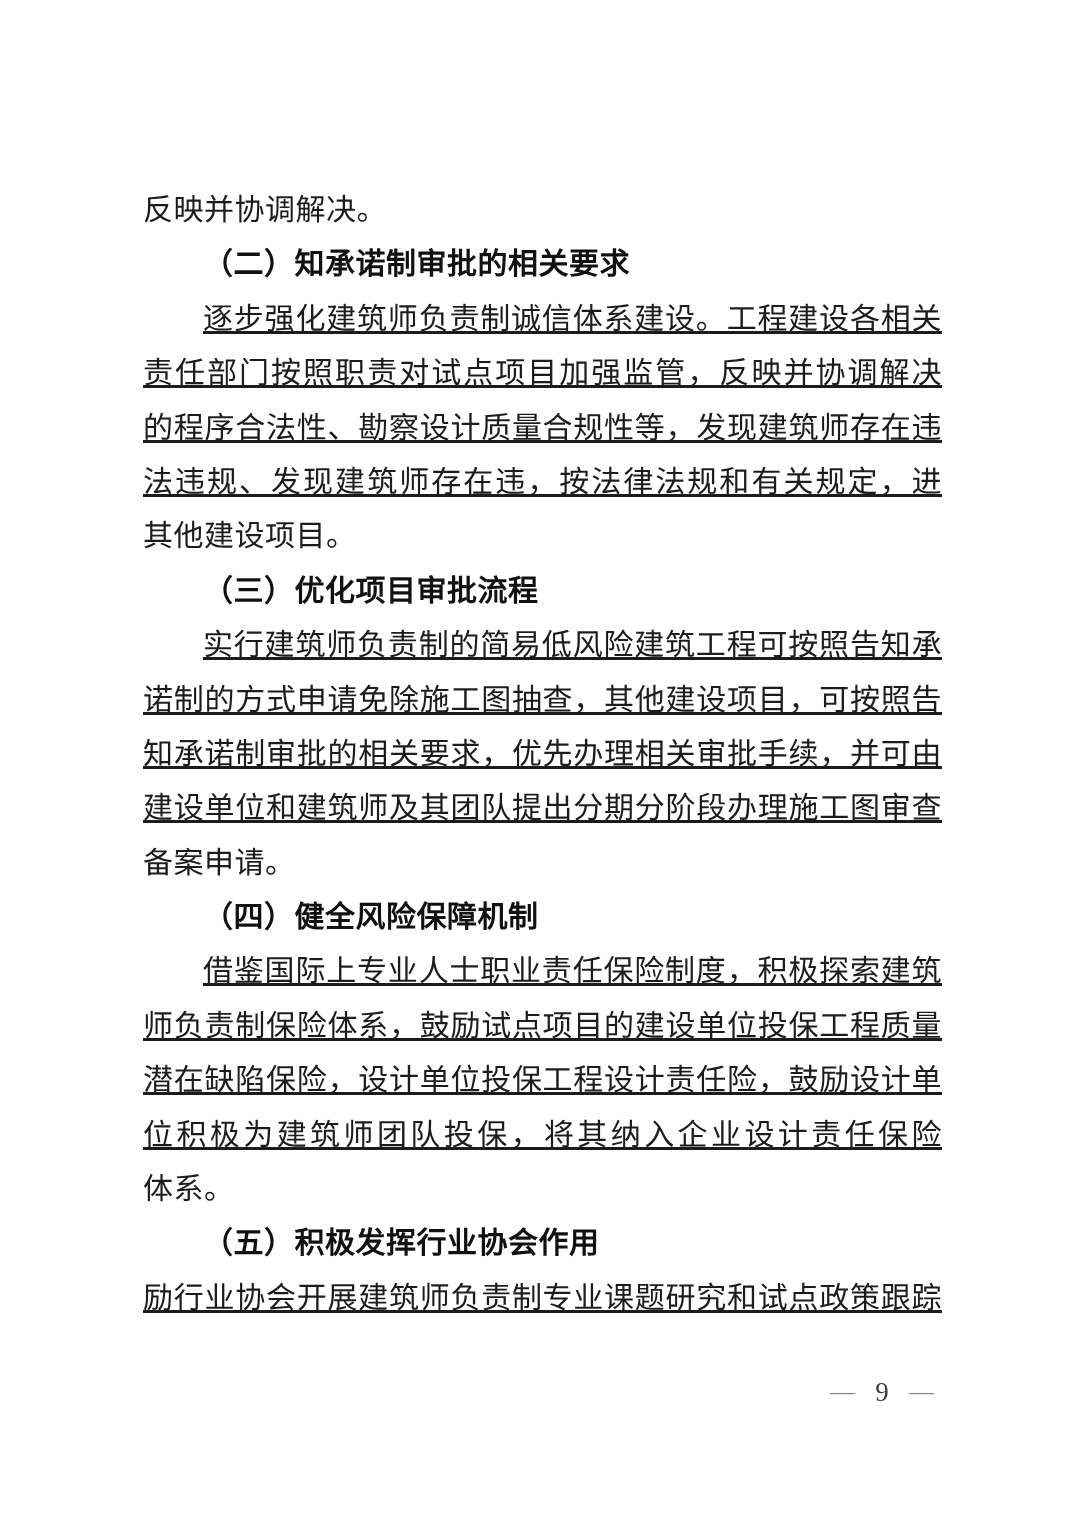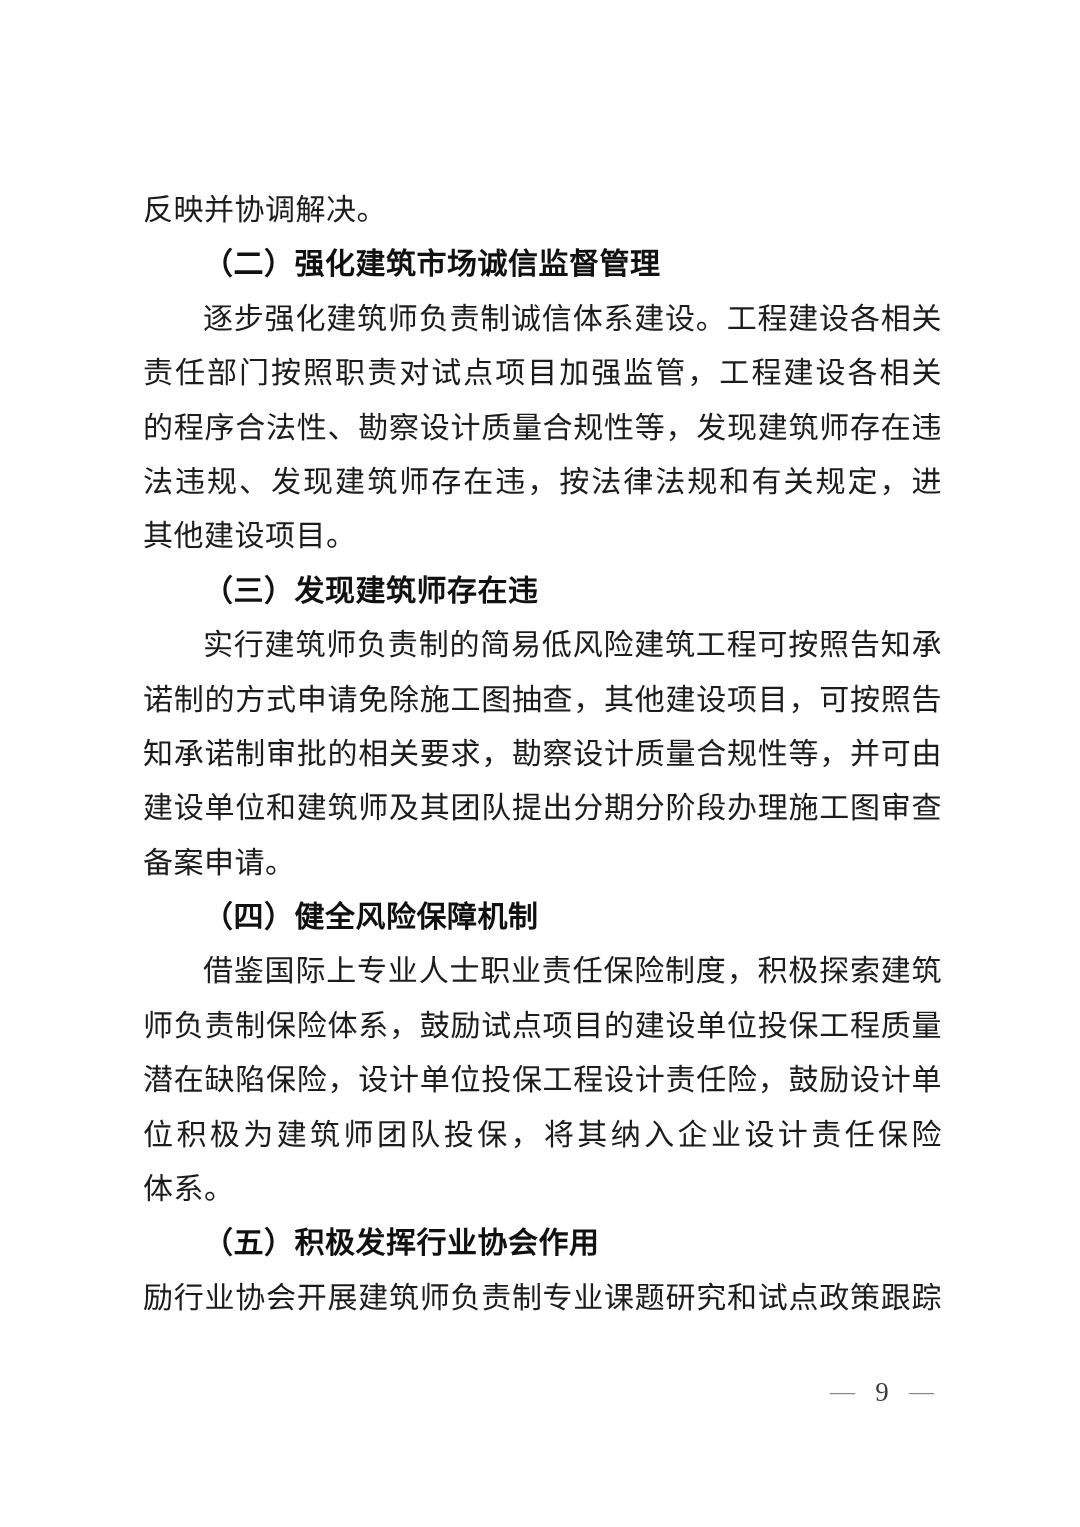--- a/index.html
+++ b/index.html
@@ -25,20 +25,21 @@
     height: 54.4px;
     line-height: 54.4px;
     font-size: 30px;
     color: #1c1c1c;
     text-align: left;
     letter-spacing: 0.5px;
   }
   .line.fill {
     text-align: justify;
     text-align-last: justify;
+    text-decoration: underline;
   }
   .line.first {
     text-indent: 2em;
   }
   .line.heading {
     font-weight: 700;
     text-indent: 2em;
     color: #111111;
   }
   .footer {
@@ -60,30 +61,30 @@
     font-size: 27px;
     line-height: 36px;
   }
 </style>
 </head>
 <body>
 
 <div class="page">
   <main class="content">
     <div class="line">反映并协调解决。</div>
-    <div class="line heading">（二）强化建筑市场诚信监督管理</div>
+    <div class="line heading">（二）知承诺制审批的相关要求</div>
     <div class="line first fill">逐步强化建筑师负责制诚信体系建设。工程建设各相关</div>
-    <div class="line fill">责任部门按照职责对试点项目加强监管，工程建设各相关</div>
+    <div class="line fill">责任部门按照职责对试点项目加强监管，反映并协调解决</div>
     <div class="line fill">的程序合法性、勘察设计质量合规性等，发现建筑师存在违</div>
     <div class="line fill">法违规、发现建筑师存在违，按法律法规和有关规定，进</div>
     <div class="line">其他建设项目。</div>
-    <div class="line heading">（三）发现建筑师存在违</div>
+    <div class="line heading">（三）优化项目审批流程</div>
     <div class="line first fill">实行建筑师负责制的简易低风险建筑工程可按照告知承</div>
     <div class="line fill">诺制的方式申请免除施工图抽查，其他建设项目，可按照告</div>
-    <div class="line fill">知承诺制审批的相关要求，勘察设计质量合规性等，并可由</div>
+    <div class="line fill">知承诺制审批的相关要求，优先办理相关审批手续，并可由</div>
     <div class="line fill">建设单位和建筑师及其团队提出分期分阶段办理施工图审查</div>
     <div class="line">备案申请。</div>
     <div class="line heading">（四）健全风险保障机制</div>
     <div class="line first fill">借鉴国际上专业人士职业责任保险制度，积极探索建筑</div>
     <div class="line fill">师负责制保险体系，鼓励试点项目的建设单位投保工程质量</div>
     <div class="line fill">潜在缺陷保险，设计单位投保工程设计责任险，鼓励设计单</div>
     <div class="line fill">位积极为建筑师团队投保，将其纳入企业设计责任保险</div>
     <div class="line">体系。</div>
     <div class="line heading">（五）积极发挥行业协会作用</div>
     <div class="line fill">励行业协会开展建筑师负责制专业课题研究和试点政策跟踪</div>

